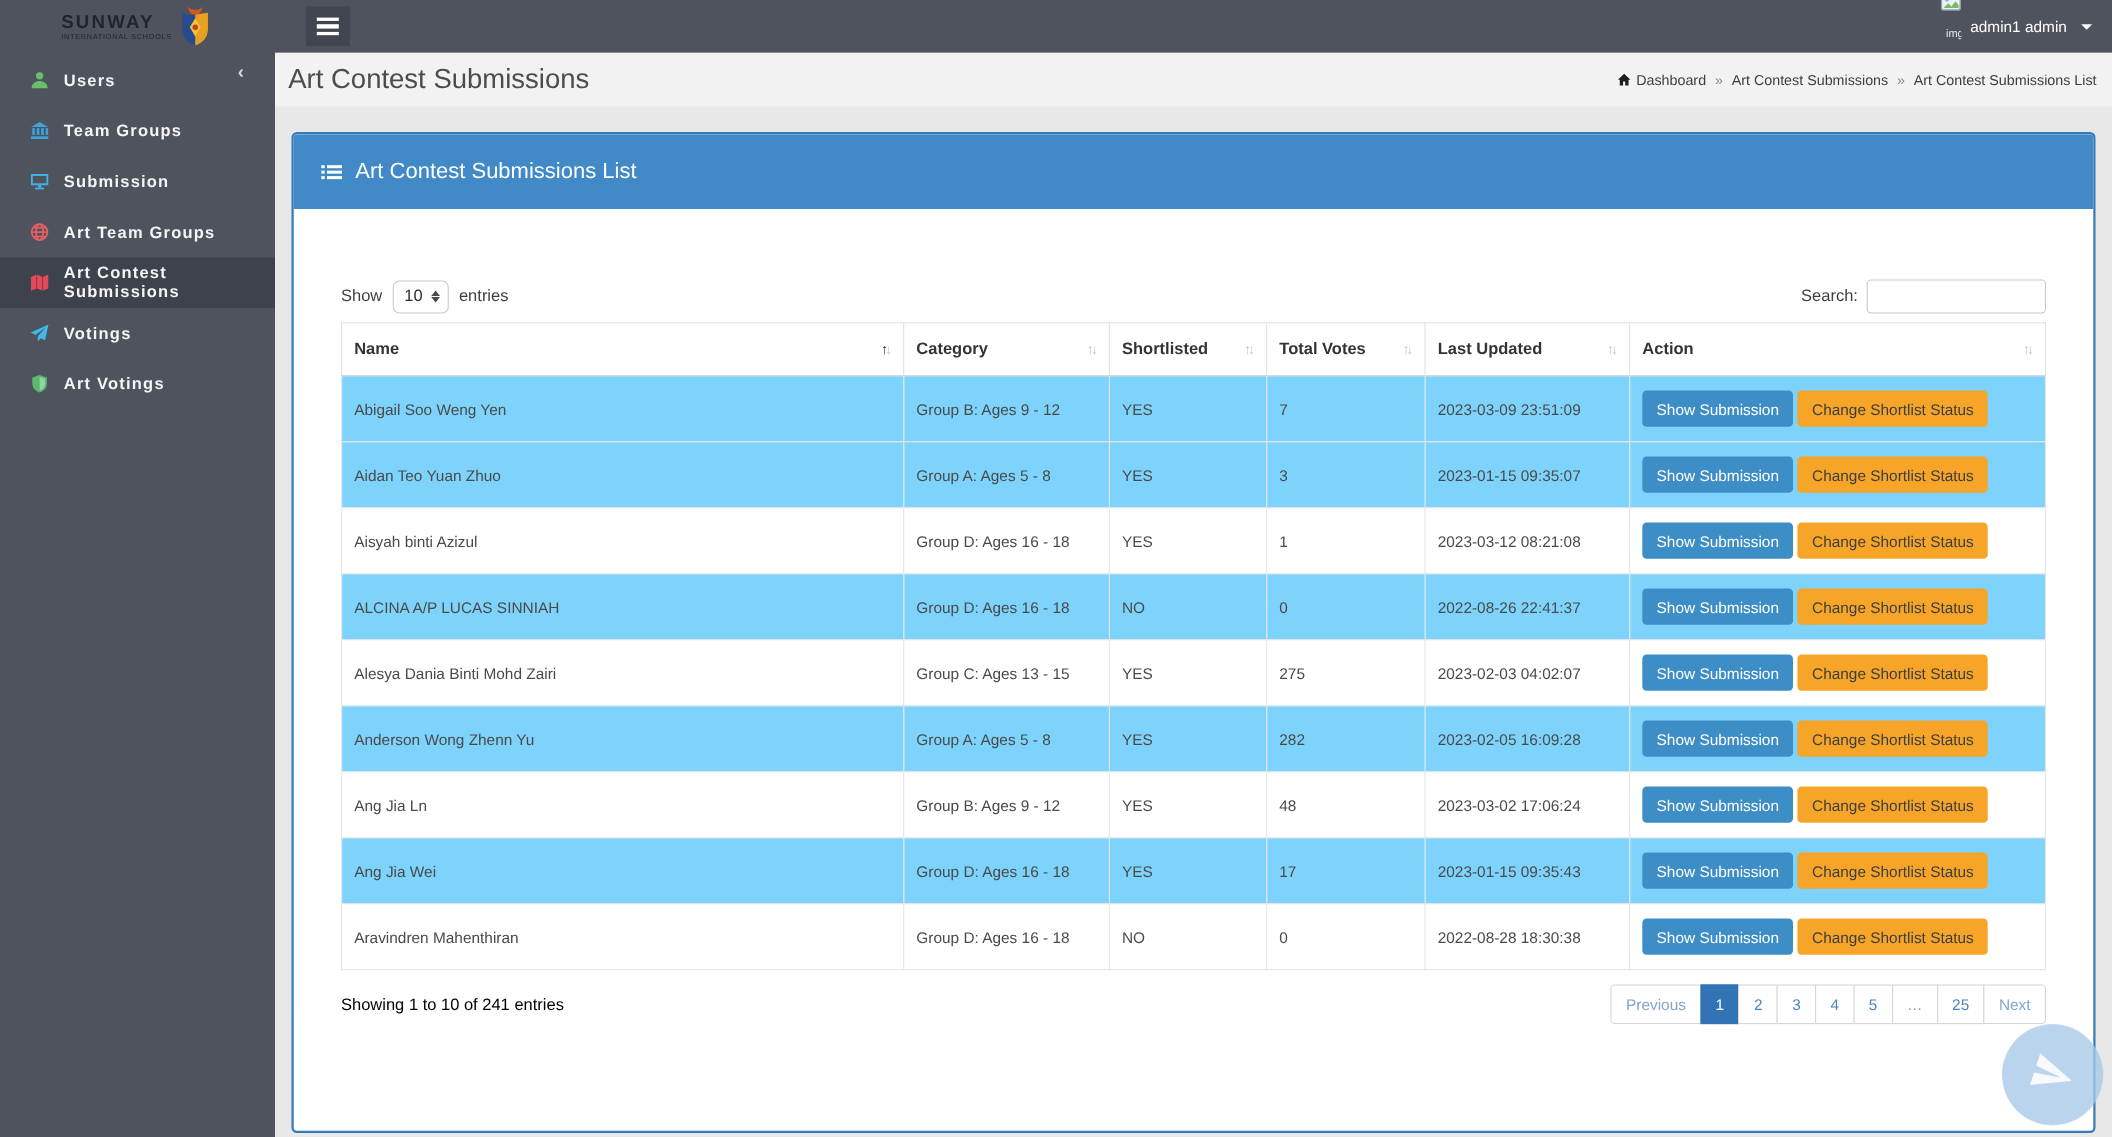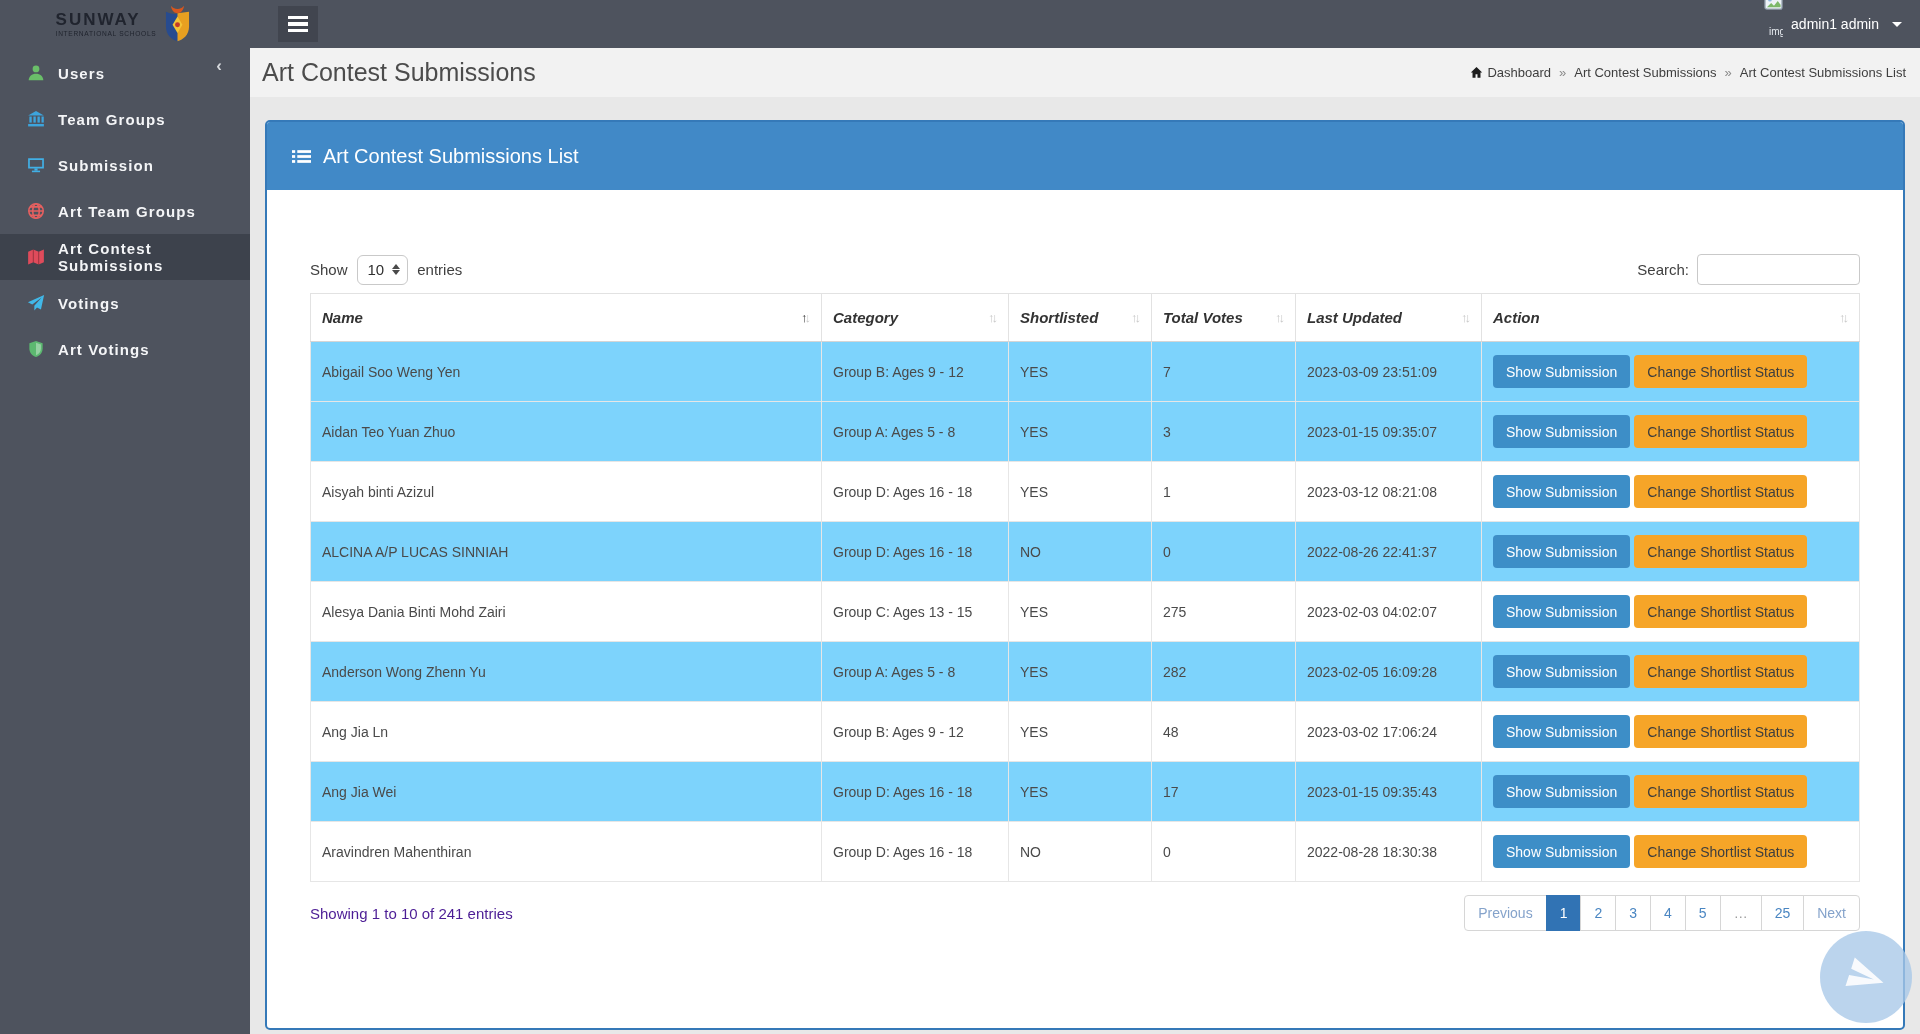--- a/index.html
+++ b/index.html
@@ -51,32 +51,32 @@
   .select-box { min-width:49px; height:30px; border:1px solid #c9c9c9; border-radius:6px; display:flex; align-items:center; justify-content:space-between; padding:0 7px 0 10px; gap:8px; font-size:15px; color:#2f2f2f; background:#fff; cursor:pointer; }
   .updown { display:flex; flex-direction:column; gap:1px; }
   .updown b { width:0; height:0; border-left:4px solid transparent; border-right:4px solid transparent; }
   .updown .u { border-bottom:5px solid #4a4a4a; }
   .updown .d { border-top:5px solid #4a4a4a; }
   .searchbar { display:flex; align-items:center; gap:8px; font-size:15px; color:#3f3f3f; }
   .searchbar input { width:163px; height:31px; border:1px solid #c9c9c9; border-radius:4px; padding:0 8px; font-size:14px; font-family:inherit; }
 
   table { width:100%; border-collapse:collapse; table-layout:fixed; margin-top:8px; }
   thead th { height:48px; border:1px solid #e2e2e2; border-bottom-color:#d5d5d5; padding:0 11px; background:#fff; }
-  .th-inner { display:flex; align-items:center; justify-content:space-between; font-size:15px; font-weight:bold; color:#333;font-style:italic; }
+  .th-inner { display:flex; align-items:center; justify-content:space-between; font-size:15px; font-weight:bold; color:#333; }
   .sort { font-size:13px; color:#c8c8c8; letter-spacing:-3px; padding-right:2px; }
   .sort .on { color:#333; }
   tbody td { height:60px; font-size:14px; color:#4a4a4a; padding:0 11px; border:1px solid #e6e6e6; vertical-align:middle; background:#fff; }
   tbody tr.odd td { background:#7dd3fc; }
   .actions { display:flex; gap:4px; }
   .btn { height:33px; border:none; border-radius:4px; font-size:14px; padding:0 13px; cursor:pointer; font-family:inherit; white-space:nowrap; }
   .btn-blue { background:#3d8ec7; color:#fff; }
   .btn-orange { background:#f6a528; color:#3e3e3e; }
 
   .tfooter { display:flex; align-items:center; justify-content:space-between; margin-top:13px; }
-  .info { font-size:15px; color:#4c1d95; }
+  .info { font-size:15px; color:#000000; }
   .pagination { display:flex; }
   .page-item { border:1px solid #d6d6d6; margin-left:-1px; padding:0 13px; height:36px; display:flex; align-items:center; font-size:14px; color:#4a86c2; background:#fff; cursor:pointer; }
   .page-item:first-child { border-radius:4px 0 0 4px; margin-left:0; }
   .page-item:last-child { border-radius:0 4px 4px 0; }
   .page-item.active { background:#3173b4; border-color:#3173b4; color:#fff; }
   .page-item.muted { color:#85a3cb; }
   .page-item.ellipsis { color:#9b9b9b; cursor:default; }
 
   .fab { position:fixed; right:8px; bottom:11px; width:92px; height:92px; border-radius:50%; background:rgba(168,200,232,0.78); display:flex; align-items:center; justify-content:center; cursor:pointer; z-index:20; }
   .fab svg { width:40px; height:40px; transform:rotate(18deg); fill:rgba(255,255,255,0.9); }

